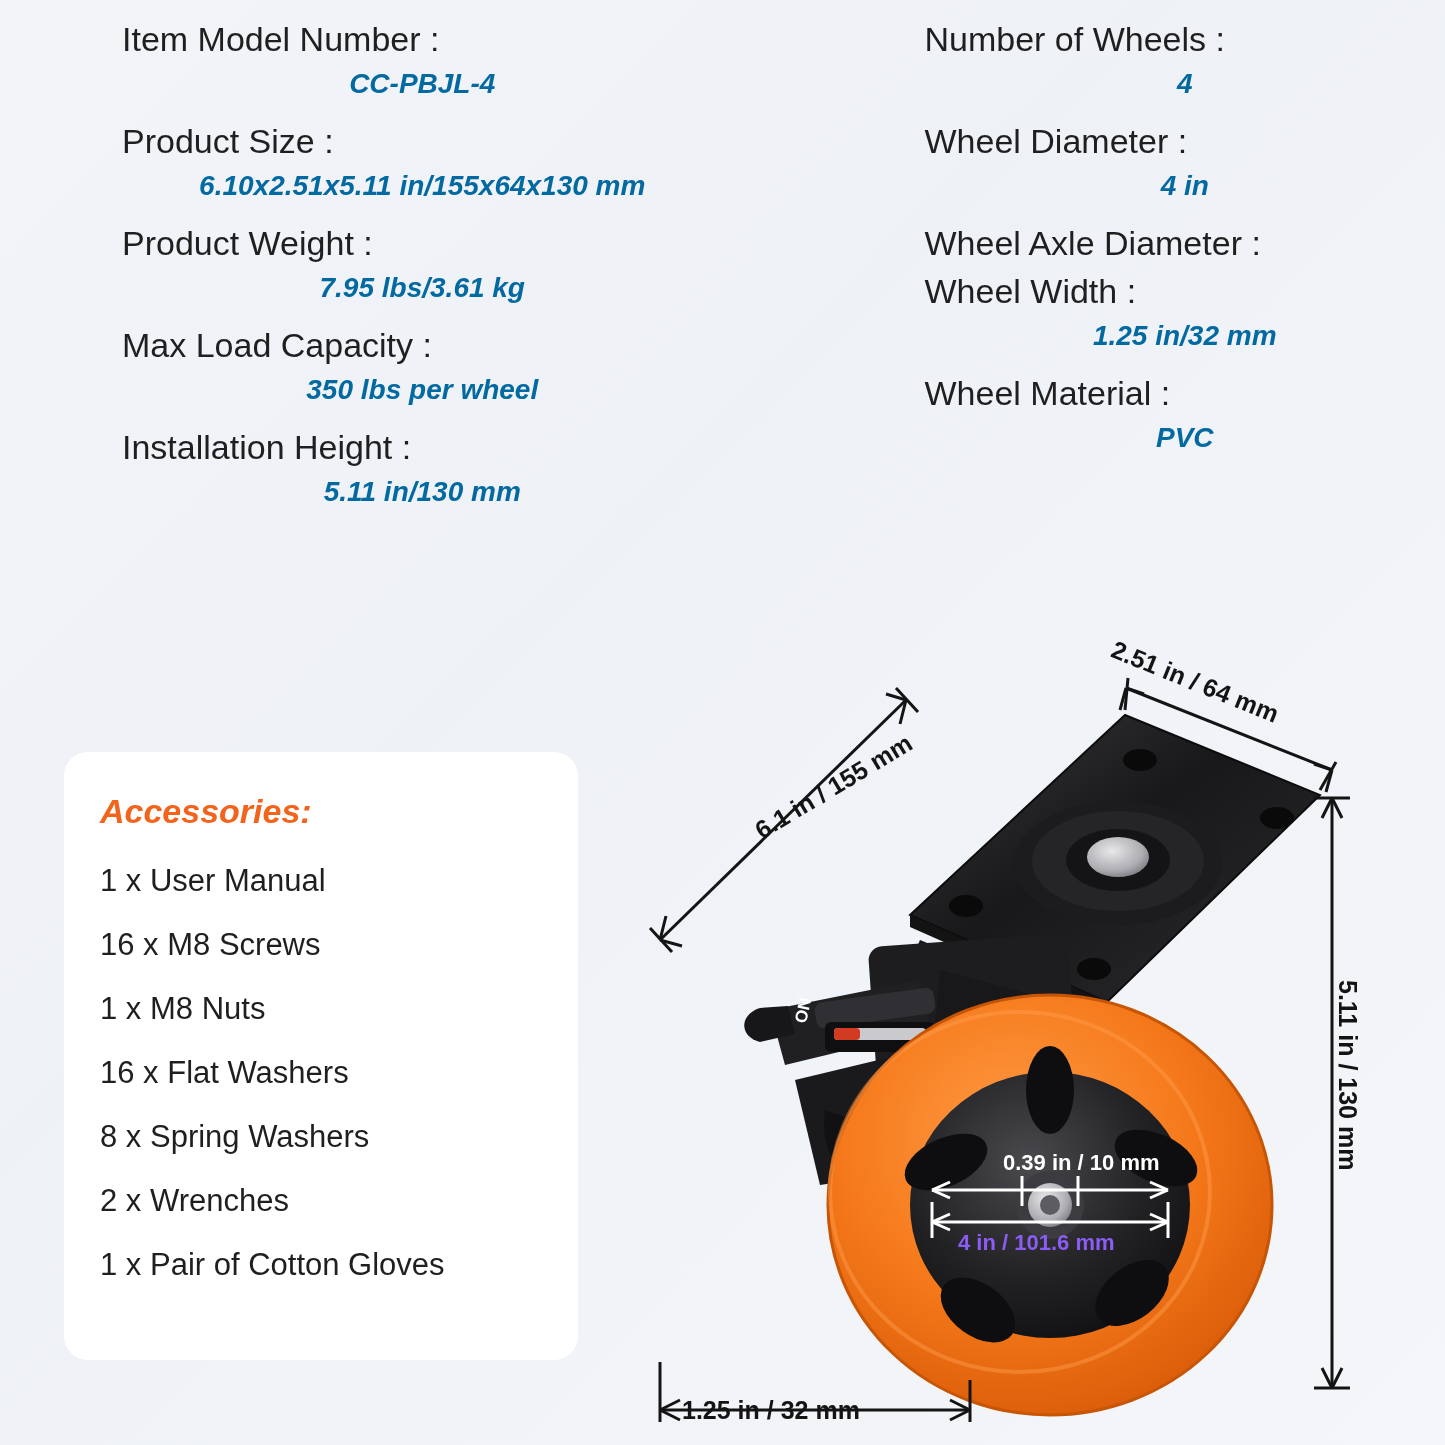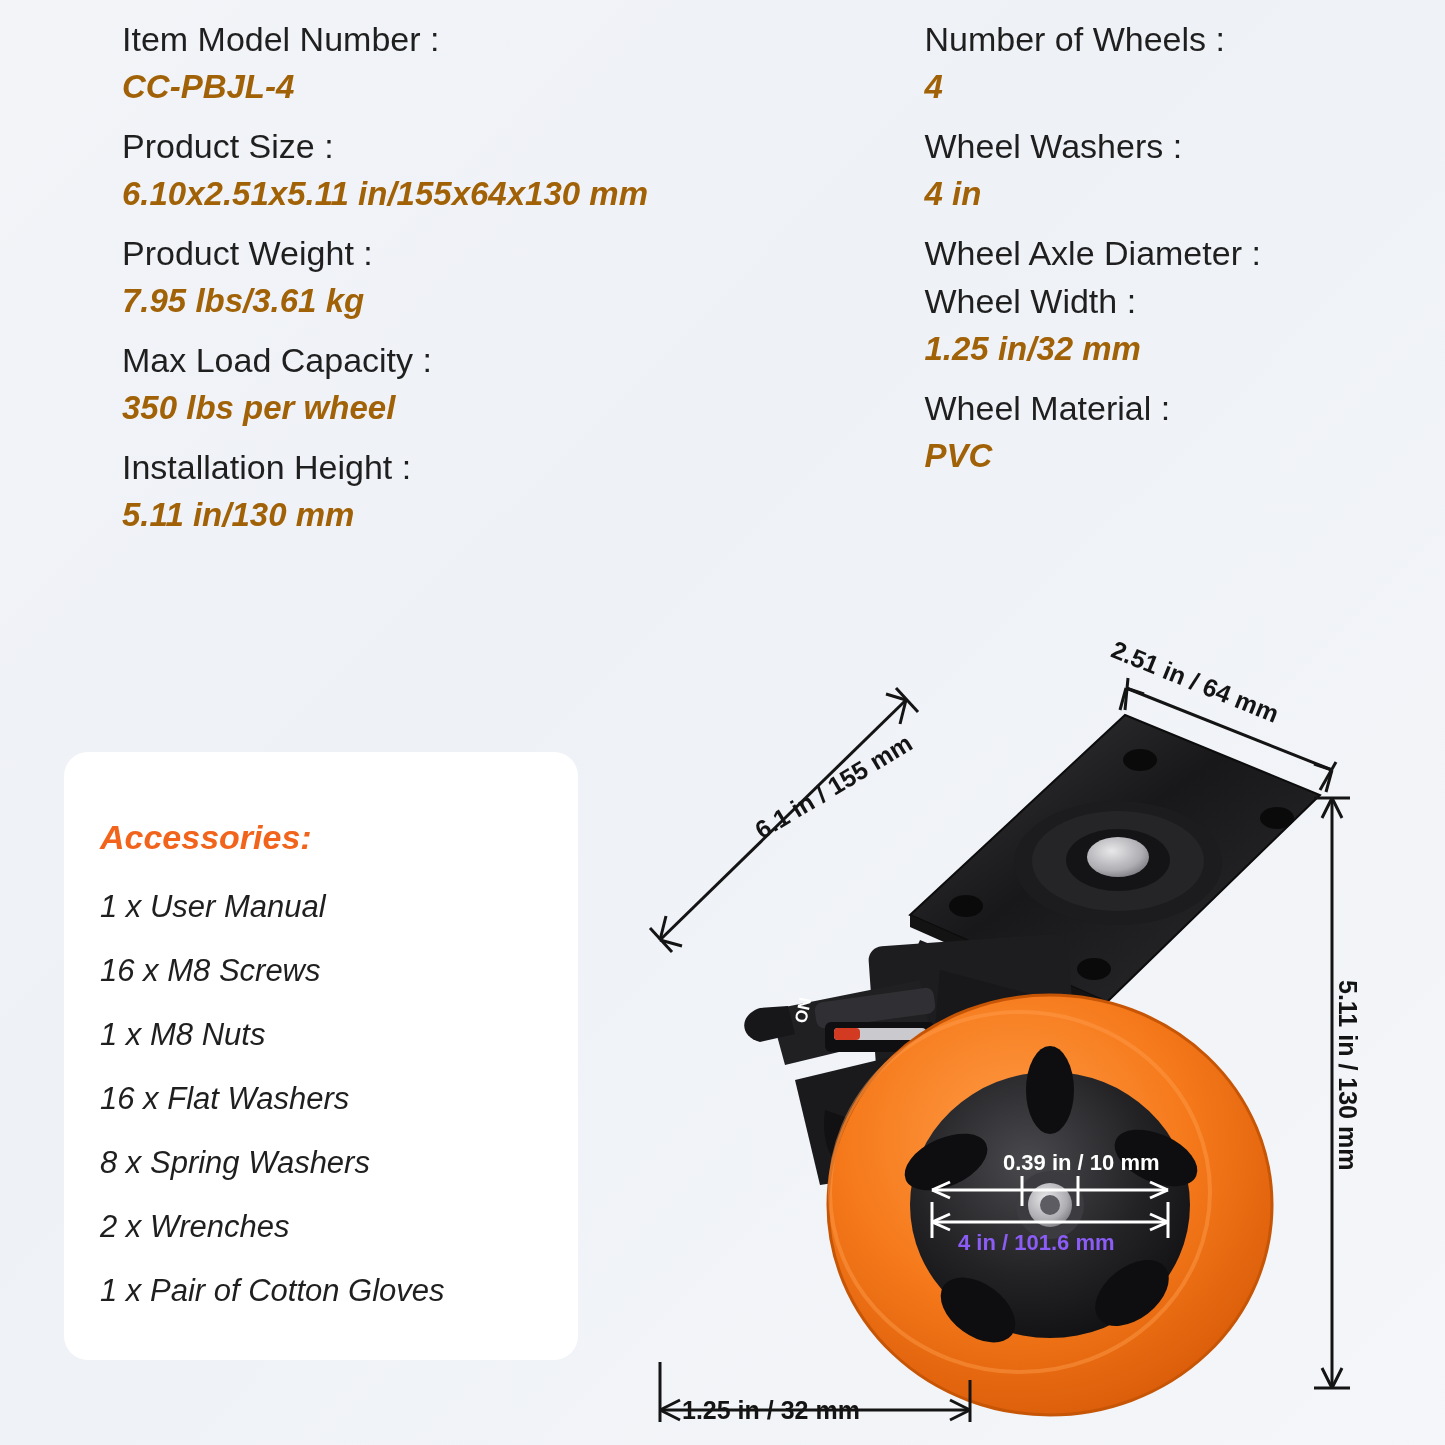--- a/index.html
+++ b/index.html
@@ -31,55 +31,54 @@
   .spec-col.right { padding-left: 202px; }
 
   .spec-label {
     font-size: 34px;
     color: #1f1f1f;
     line-height: 1.0;
     margin-bottom: 14px;
     white-space: nowrap;
   }
   .spec-value {
-    font-size: 33px;
-    color: #a16207;
+    font-size: 28px;
+    color: #0369a1;
     font-weight: bold;
     font-style: italic;
     line-height: 1.0;
     margin-bottom: 26px;
     white-space: nowrap;
+    text-align: center;
   }
 
   
   .accessories {
     position: absolute;
     left: 64px;
     top: 752px;
     width: 514px;
     height: 608px;
     background: #ffffff;
     border-radius: 24px;
     box-sizing: border-box;
     padding: 40px 0 0 36px;
   }
   .acc-title {
     font-size: 34px;
     font-weight: bold;
     font-style: italic;
     color: #f2641b;
     margin-bottom: 32px;
-    margin-top: 26px;
   }
   .acc-item {
     font-size: 31px;
     color: #1f1f1f;
     margin-bottom: 28px;
     white-space: nowrap;
-    font-style: italic;
   }
 
   
   .product-area {
     position: absolute;
     left: 620px;
     top: 610px;
     width: 820px;
     height: 830px;
   }
@@ -121,21 +120,21 @@
     <div class="spec-value">350 lbs per wheel</div>
 
     <div class="spec-label">Installation Height :</div>
     <div class="spec-value">5.11 in/130 mm</div>
   </div>
 
   <div class="spec-col right">
     <div class="spec-label">Number of Wheels :</div>
     <div class="spec-value">4</div>
 
-    <div class="spec-label">Wheel Washers :</div>
+    <div class="spec-label">Wheel Diameter :</div>
     <div class="spec-value">4 in</div>
 
     <div class="spec-label">Wheel Axle Diameter :</div>
 
     <div class="spec-label">Wheel Width :</div>
     <div class="spec-value">1.25 in/32 mm</div>
 
     <div class="spec-label">Wheel Material :</div>
     <div class="spec-value">PVC</div>
   </div>

